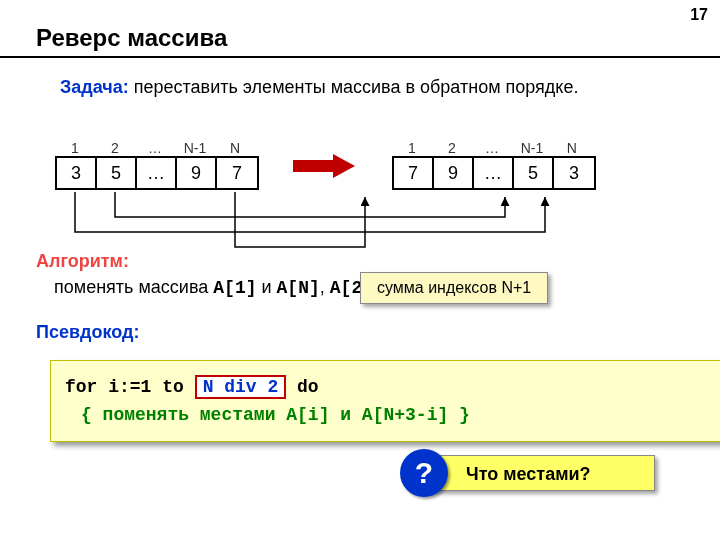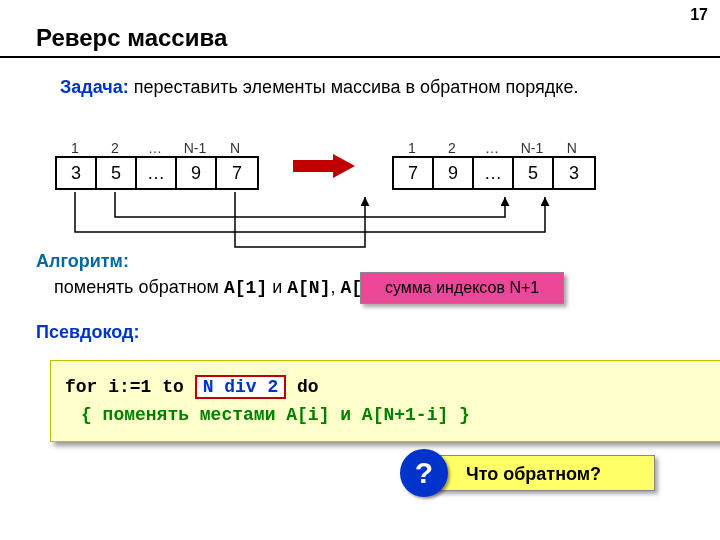--- a/index.html
+++ b/index.html
@@ -103,29 +103,29 @@
     height: 60px;
   }
   .algo {
     position: absolute;
     top: 248px;
     left: 36px;
     font-size: 18px;
     line-height: 26px;
     width: 640px;
   }
-  .algo-label { color: #0369a1; font-weight: bold; }
+  .algo-label { color: #ef4444; font-weight: bold; }
   .mono { font-family: "Courier New", monospace; font-weight: bold; }
   .callout {
     position: absolute;
     top: 272px;
     left: 360px;
-    background: #ec4899;
+    background: #fef9c3;
     border: 1.5px solid #888;
-    padding: 6px 24px;
+    padding: 6px 16px;
     font-size: 16px;
     box-shadow: 3px 3px 4px rgba(0,0,0,0.35);
   }
   .pseudo-label {
     position: absolute;
     top: 322px;
     left: 36px;
     font-size: 18px;
     color: #0033cc;
     font-weight: bold;
@@ -240,29 +240,29 @@
   <path d="M20 0 L20 40 L490 40 L490 5" stroke="#000" fill="none" stroke-width="1.5" marker-end="url(#ah)"></path>
 
   <path d="M60 0 L60 25 L450 25 L450 5" stroke="#000" fill="none" stroke-width="1.5" marker-end="url(#ah)"></path>
 
   <path d="M180 0 L180 55 L310 55 L310 5" stroke="#000" fill="none" stroke-width="1.5" marker-end="url(#ah)"></path>
 </svg>
 
 <div class="algo">
   <span class="algo-label">Алгоритм:</span><br>
   <span style="padding-left:18px;">
-    <span>поменять обратном </span><span class="mono">A[1]</span><span> и </span><span class="mono">A[N]</span><span>, </span><span class="mono">A[2]</span><span> и </span><span class="mono">A[N-1]</span><span>, …</span>
+    <span>поменять массива </span><span class="mono">A[1]</span><span> и </span><span class="mono">A[N]</span><span>, </span><span class="mono">A[2]</span><span> и </span><span class="mono">A[N-1]</span><span>, …</span>
   </span>
 </div>
 
 <div class="callout">сумма индексов N+1</div>
 
 <div class="pseudo-label">Псевдокод:</div>
 
 <div class="codebox">
   <div>
     <span>for i:=1 to </span><span class="code-hl">N div 2</span><span> do</span>
   </div>
-  <div class="code-green" style="padding-left:16px;">{ поменять местами A[i] и A[N+1-i] }</div>
-</div>
-
-<div class="wrong">Что обратном?</div>
+  <div class="code-green" style="padding-left:16px;">{ поменять местами A[i] и A[N+3-i] }</div>
+</div>
+
+<div class="wrong">Что местами?</div>
 <div class="q-circle">?</div>
 
 </body></html>

